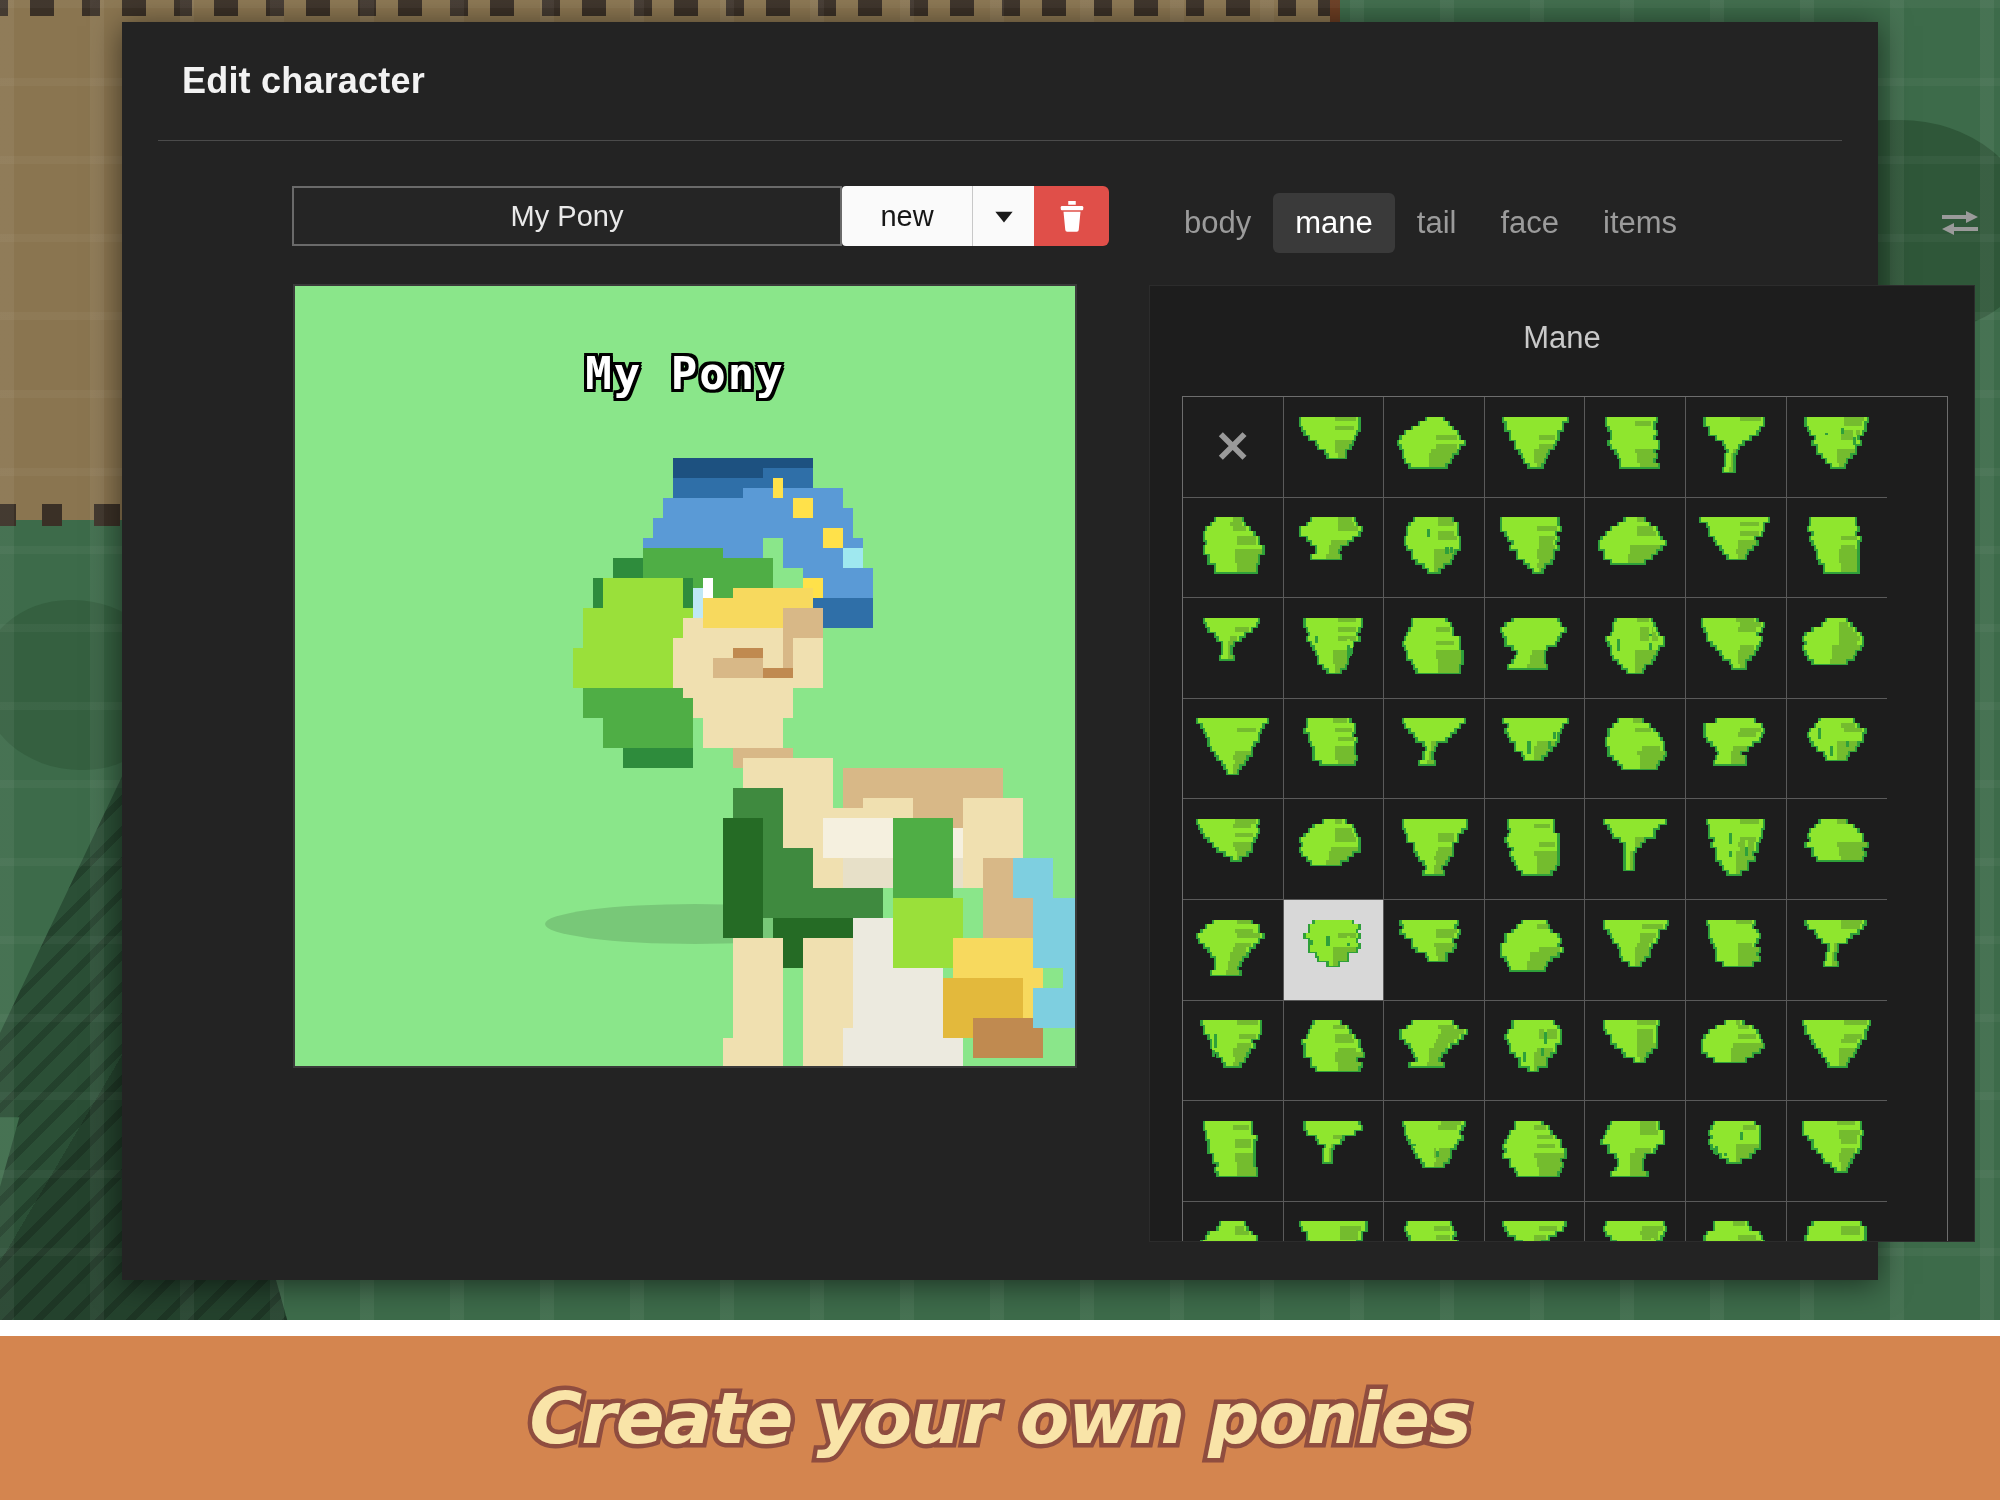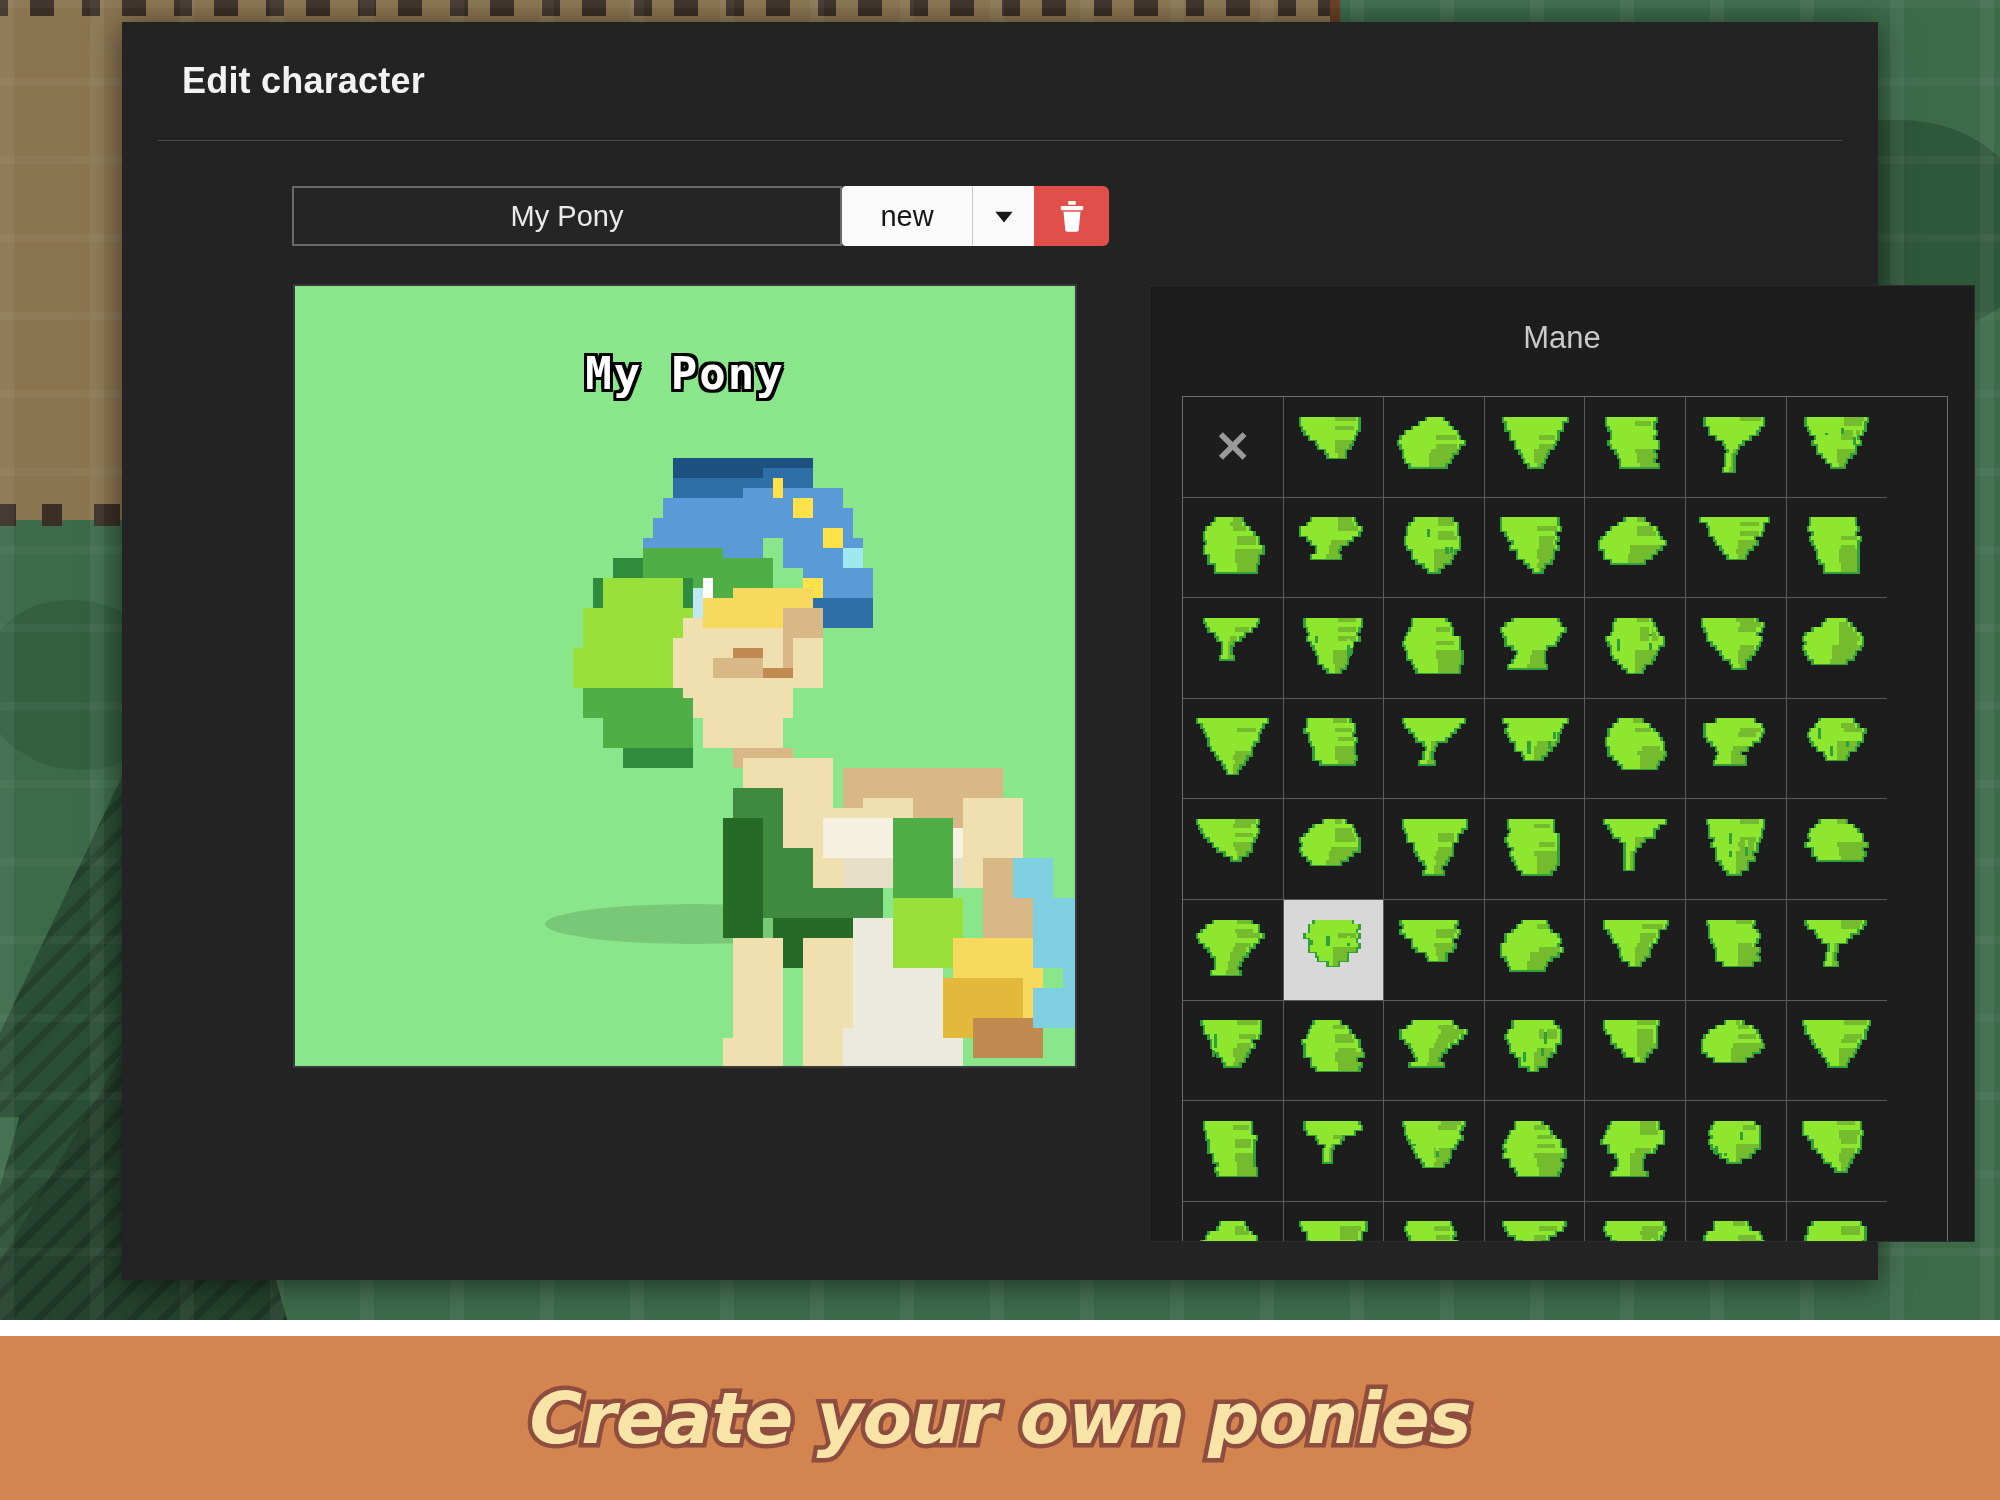--- a/index.html
+++ b/index.html
@@ -333,20 +333,37 @@
         <i style="left: 430px; top: 520px; width: 80px; height: 60px; background: rgb(227, 185, 60);"></i>
         <i style="left: 460px; top: 560px; width: 70px; height: 40px; background: rgb(192, 138, 80);"></i>
         <i style="left: 520px; top: 440px; width: 60px; height: 70px; background: rgb(126, 207, 224);"></i>
         <i style="left: 550px; top: 480px; width: 50px; height: 70px; background: rgb(126, 207, 224);"></i>
         <i style="left: 520px; top: 530px; width: 60px; height: 40px; background: rgb(126, 207, 224);"></i>
         <i style="left: 500px; top: 400px; width: 40px; height: 40px; background: rgb(126, 207, 224);"></i>
       </div>
   </div>
 
 
+  <div id="tabs">
+    <div class="tab">body</div>
+    <div class="tab active">mane</div>
+    <div class="tab">tail</div>
+    <div class="tab">face</div>
+    <div class="tab">items</div>
+    <div id="swap-icon">
+      <svg viewBox="0 0 42 30" aria-hidden="true">
+        <g fill="#9a9a9a">
+          <rect x="3" y="7" width="26" height="4"></rect>
+          <polygon points="27,3 39,9 27,15"></polygon>
+          <rect x="13" y="19" width="26" height="4"></rect>
+          <polygon points="15,15 3,21 15,27"></polygon>
+        </g>
+      </svg>
+    </div>
+  </div>
 
   <div id="picker">
     <div id="picker-title">Mane</div>
     <div id="grid-wrap">
       <div id="grid">
           <div class="cell">
             <span class="x-glyph">✕</span>
           </div>
           <div class="cell">
             <div class="mane">

